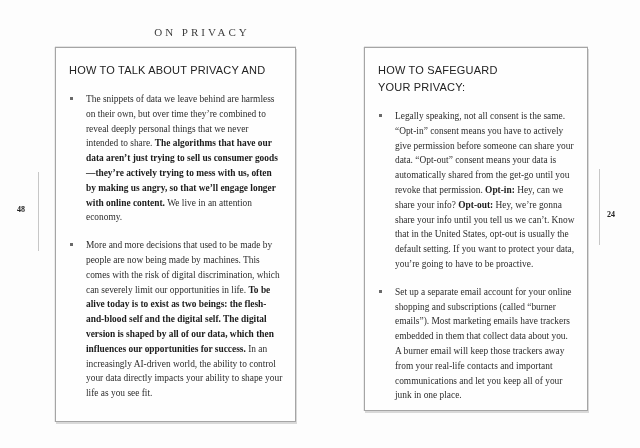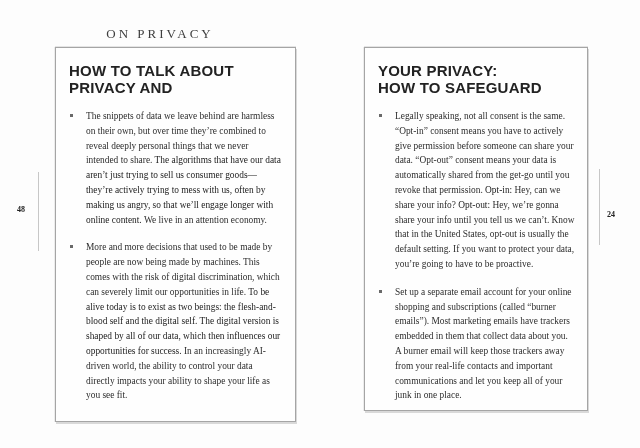--- a/index.html
+++ b/index.html
@@ -8,58 +8,59 @@
     background: #fdfdfd;
     font-family: "Liberation Serif", serif;
     overflow: hidden;
   }
   .spread { position: relative; width: 640px; height: 448px; }
 
   .running-header {
     position: absolute; top: 26px; width: 320px;
     text-align: center;
     font-family: "Liberation Serif", serif;
-    font-size: 13px; letter-spacing: 3px;
+    font-size: 11px; letter-spacing: 3px;
     color: #3e3e3e;
+    margin-left: 42px;
   }
   .running-header.left  { left: 0; }
   .running-header.right { left: 320px; }
 
   .content-box {
     position: absolute;
     background: #fefefe;
     border: 1px solid #a5a5a5;
     box-shadow: 1px 2px 0 #d9d9d9, -1px 0 0 #ececec, 0 -1px 0 #e4e4e4;
     overflow: hidden;
     box-sizing: border-box;
   }
   .content-box.left-box  { left: 55px;  top: 47px; width: 241px; height: 375px; }
   .content-box.right-box { left: 364px; top: 47px; width: 224px; height: 364px; }
 
   .box-heading {
     font-family: "Liberation Sans", sans-serif;
-    font-size: 15px; font-weight: 700;
+    font-size: 11px; font-weight: 400;
     line-height: 17px; letter-spacing: 0.2px;
     color: #222;
     margin: 14px 12px 0 13px;
   }
   .box-heading span { display: block; }
 
   ul.bullets {
     list-style: none;
     margin: 13px 12px 0 13px; padding: 0;
     font-size: 9.4px; line-height: 14.8px;
     color: #2d2d2d;
   }
   ul.bullets li { position: relative; padding-left: 17px; margin-bottom: 13px; }
   ul.bullets .marker {
     position: absolute; left: 1px; top: 5px;
     width: 3px; height: 3px; background: #696969;
   }
-  ul.bullets .b { font-weight: normal; color: #1b1b1b; }
+  ul.bullets .b { font-weight: bold; color: #1b1b1b; }
 
   .page-number {
     position: absolute;
     font-size: 8px; font-weight: bold; color: #222;
     width: 16px; text-align: center;
     font-family: "Liberation Serif", serif;
   }
   .page-number.left-num  { left: 13px;  top: 205px; }
   .page-number.right-num { left: 603px; top: 210px; }
 
@@ -86,22 +87,22 @@
         <li><span class="marker"></span><span><span>The snippets of data we leave behind are harmless on their own, but over time they’re combined to reveal deeply personal things that we never intended to share. </span><span class="b">The algorithms that have our data aren’t just trying to sell us consumer goods—they’re actively trying to mess with us, often by making us angry, so that we’ll engage longer with online content. </span><span>We live in an attention economy.</span></span></li>
         <li><span class="marker"></span><span><span>More and more decisions that used to be made by people are now being made by machines. This comes with the risk of digital discrimination, which can severely limit our opportunities in life. </span><span class="b">To be alive today is to exist as two beings: the flesh-and-blood self and the digital self. The digital version is shaped by all of our data, which then influences our opportunities for success. </span><span>In an increasingly AI-driven world, the ability to control your data directly impacts your ability to shape your life as you see fit.</span></span></li>
       </ul>
   </section>
 
   <div class="page-number right-num">24</div>
   <div class="margin-rule right-rule"></div>
 
   <section class="content-box right-box">
     <h2 class="box-heading">
+      <span>HOW TO SAFEGUARD</span>
       <span>YOUR PRIVACY:</span>
-      <span>HOW TO SAFEGUARD</span>
     </h2>
     <ul class="bullets">
         <li><span class="marker"></span><span><span>Legally speaking, not all consent is the same. “Opt-in” consent means you have to actively give permission before someone can share your data. “Opt-out” consent means your data is automatically shared from the get-go until you revoke that permission. </span><span class="b">Opt-in:</span><span> Hey, can we share your info? </span><span class="b">Opt-out:</span><span> Hey, we’re gonna share your info until you tell us we can’t. Know that in the United States, opt-out is usually the default setting. If you want to protect your data, you’re going to have to be proactive.</span></span></li>
         <li><span class="marker"></span><span><span>Set up a separate email account for your online shopping and subscriptions (called “burner emails”). Most marketing emails have trackers embedded in them that collect data about you. A burner email will keep those trackers away from your real-life contacts and important communications and let you keep all of your junk in one place.</span></span></li>
       </ul>
   </section>
 
 </div>
 
 </body></html>

